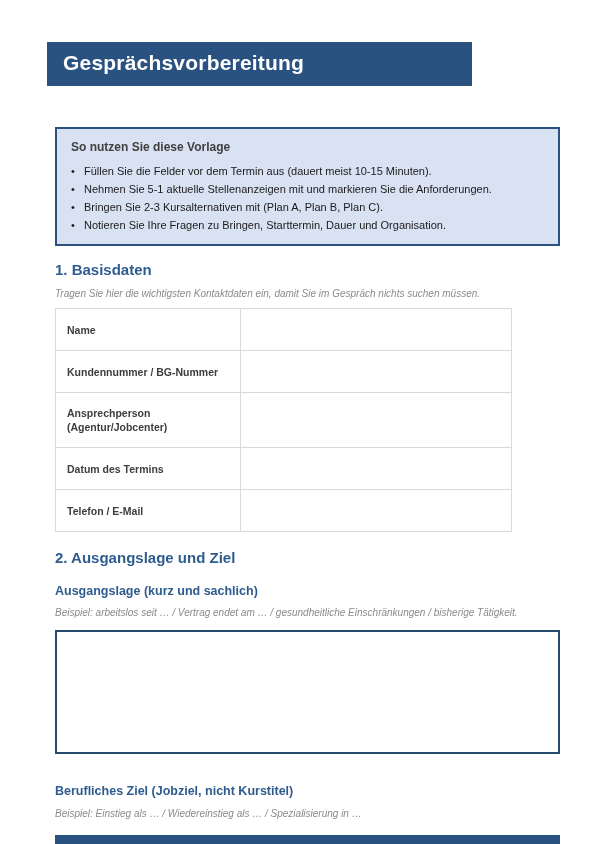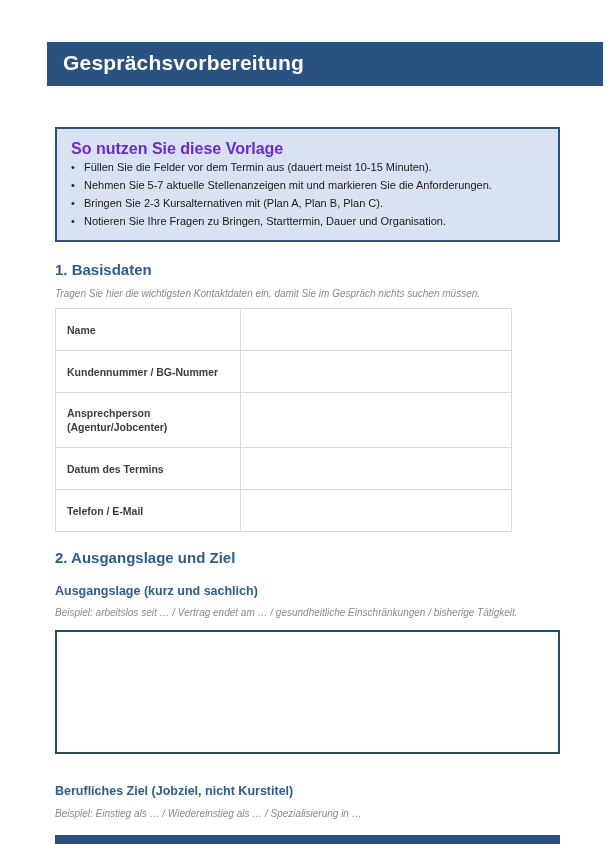--- a/index.html
+++ b/index.html
@@ -8,34 +8,34 @@
     background:#ffffff;
     font-family:"Liberation Sans", sans-serif;
     color:#1f1f1f;
     overflow:hidden;
     position:relative;
   }
   .page { width:615px; height:844px; position:relative; }
 
   
   .doc-header {
-    position:absolute; left:47px; top:42px; width:556px;
+    position:absolute; left:47px; top:42px; width:425px;
     background:#2a5280; color:#ffffff;
     padding:9px 16px 11px 16px;
   }
   .doc-header h1 { font-size:21px; font-weight:bold; letter-spacing:0.2px; }
   .doc-header .subtitle { font-size:10.5px; color:#e8eef6; margin-top:8px; }
 
   
   .usage-box {
     position:absolute; left:55px; top:127px; width:505px;
     background:#d9e2f3; border:2px solid #2a5280;
     padding:11px 14px 10px 14px;
   }
-  .usage-box .usage-title { color:#6d28d9; font-weight:bold; font-size:16px; }
+  .usage-box .usage-title { color:#404040; font-weight:bold; font-size:12px; margin-bottom:8px; }
   .usage-box ul { list-style:none; }
   .usage-box li { font-size:11px; color:#1a1a1a; padding-left:13px; position:relative; line-height:18px; }
   .usage-box li::before { content:"•"; position:absolute; left:0; top:0; color:#1a1a1a; }
 
   
   .section-heading { position:absolute; left:55px; color:#2e5c8e; font-weight:bold; font-size:15px; }
   .sub-heading { position:absolute; left:55px; color:#2e5c8e; font-weight:bold; font-size:12.5px; }
   .hint { position:absolute; left:55px; width:505px; font-style:italic; font-size:10px; color:#8a8a8a; }
 
   
@@ -65,21 +65,21 @@
 <div class="page">
 
   <header class="doc-header">
     <h1>Gesprächsvorbereitung</h1>
   </header>
 
   <section class="usage-box">
     <div class="usage-title">So nutzen Sie diese Vorlage</div>
     <ul>
       <li>Füllen Sie die Felder vor dem Termin aus (dauert meist 10-15 Minuten).</li>
-      <li>Nehmen Sie 5-7 aktuelle Stellenanzeigen mit und markieren Sie die Anforderungen.</li>
+      <li>Nehmen Sie 5-1 aktuelle Stellenanzeigen mit und markieren Sie die Anforderungen.</li>
       <li>Bringen Sie 2-3 Kursalternativen mit (Plan A, Plan B, Plan C).</li>
       <li>Notieren Sie Ihre Fragen zu Bringen, Starttermin, Dauer und Organisation.</li>
     </ul>
   </section>
 
   <h2 class="section-heading" style="top:261px;text-align:center;">1. Basisdaten</h2>
   <p class="hint" style="top:288px;">Tragen Sie hier die wichtigsten Kontaktdaten ein, damit Sie im Gespräch nichts suchen müssen.</p>
 
   <table class="basis-table">
     <tbody>

